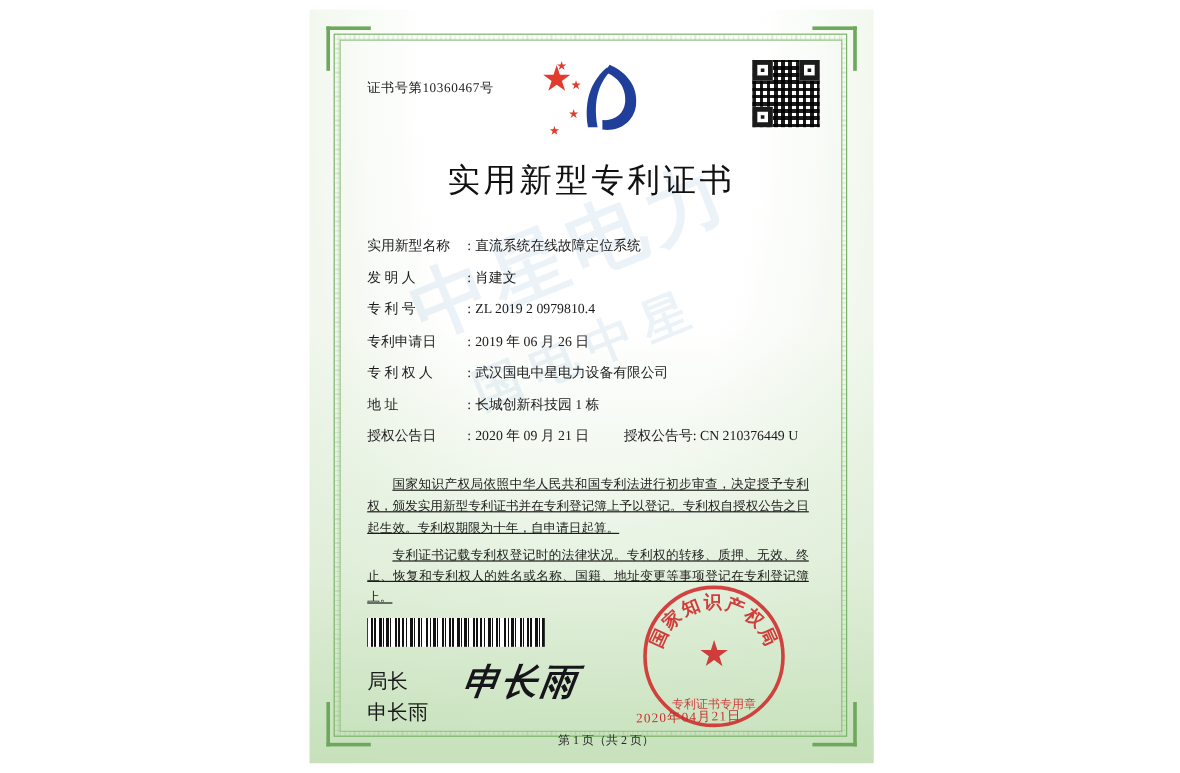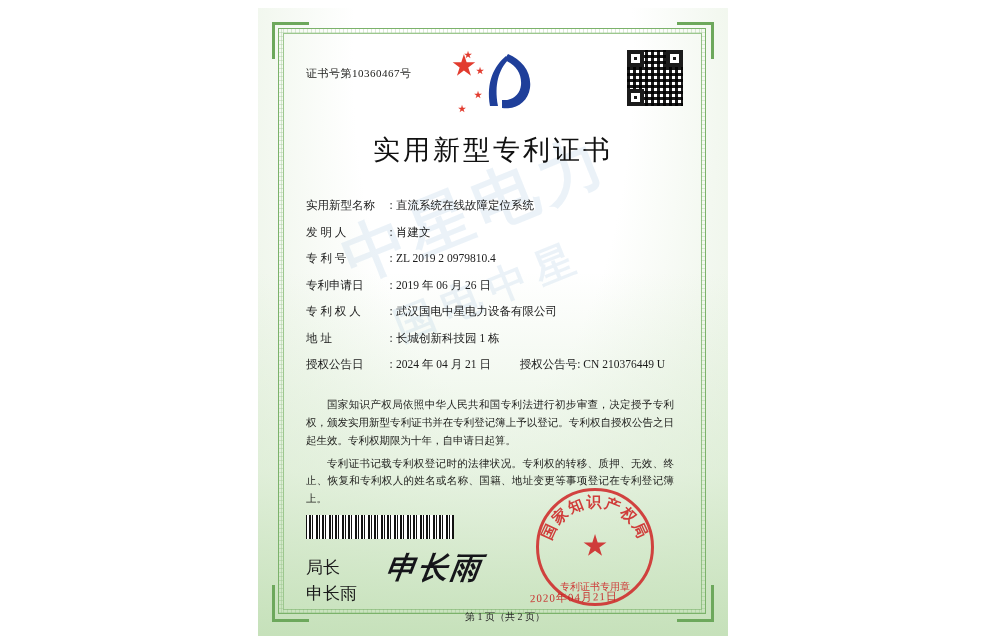--- a/index.html
+++ b/index.html
@@ -223,20 +223,21 @@
     top: 388px;
     width: 376px;
     font-size: 10.5px;
     color: #1d1d1b;
     line-height: 1.7;
     text-align: justify;
   }
   .paragraphs p {
     margin: 0 8px 5px 0;
     text-indent: 21px;
+    text-decoration: underline;
   }
 
   
   .barcode {
     position: absolute;
     left: 48px;
     top: 507px;
     width: 148px;
     height: 24px;
     background:
@@ -409,21 +410,21 @@
         <div class="field-colon">:</div>
         <div class="field-value">
           <span class="line2">长城创新科技园 1 栋</span>
         </div>
       </div>
 
       <div class="field-row">
         <div class="field-label">授权公告日</div>
         <div class="field-colon">:</div>
         <div class="field-value">
-          <span>2024 年 04 月 21 日</span>
+          <span>2020 年 09 月 21 日</span>
           <span class="inline-extra">授权公告号</span><span>:&nbsp;</span><span>CN 210376449 U</span>
         </div>
       </div>
     </div>
 
     <div class="paragraphs">
       <p>国家知识产权局依照中华人民共和国专利法进行初步审查，决定授予专利权，颁发实用新型专利证书并在专利登记簿上予以登记。专利权自授权公告之日起生效。专利权期限为十年，自申请日起算。</p>
       <p>专利证书记载专利权登记时的法律状况。专利权的转移、质押、无效、终止、恢复和专利权人的姓名或名称、国籍、地址变更等事项登记在专利登记簿上。</p>
     </div>
 

